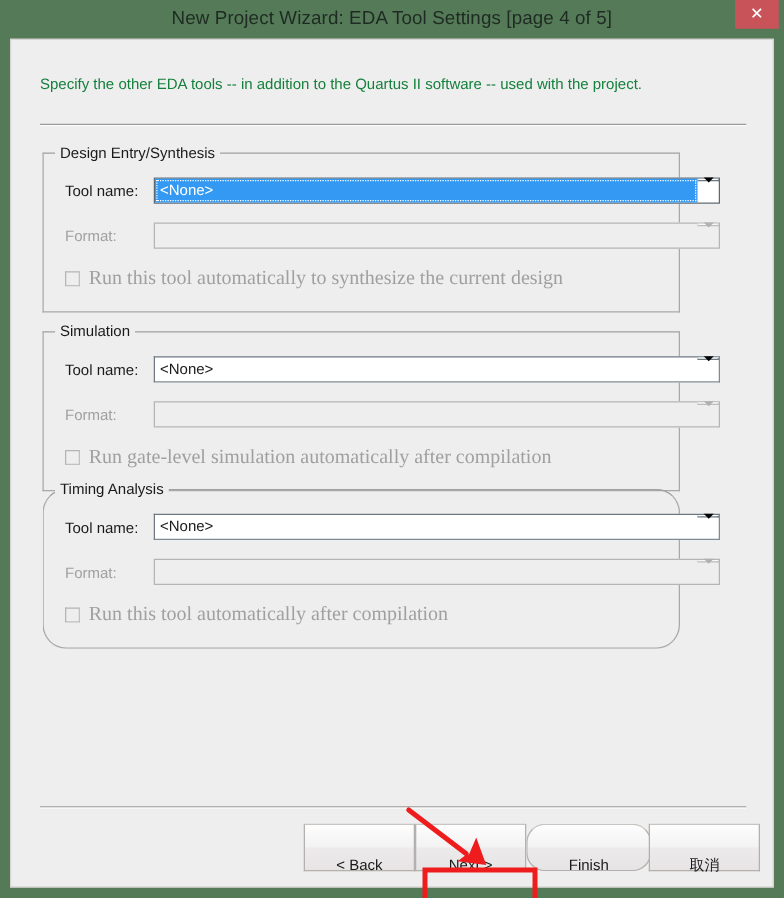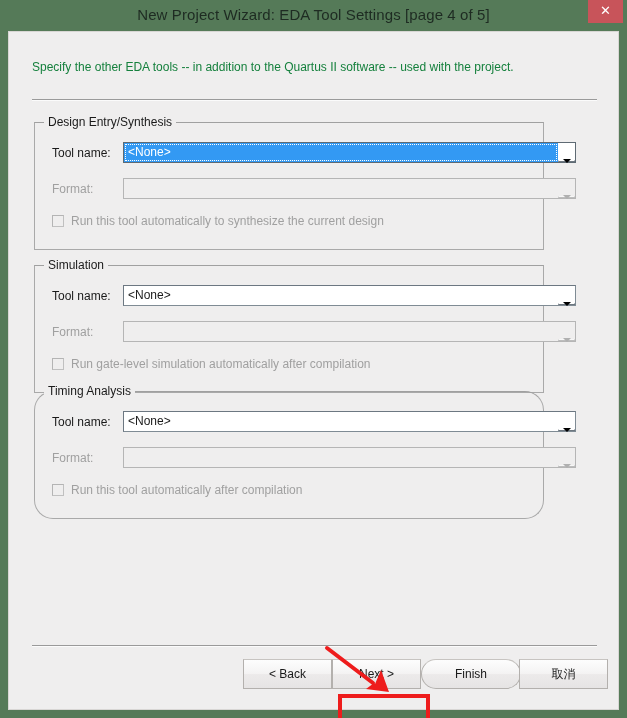--- a/index.html
+++ b/index.html
@@ -118,21 +118,21 @@
   .combo {
     position: absolute;
     left: 88px;
     width: 453px;
     height: 21px;
     background: #ffffff;
     border: 1px solid #7f8b94;
     border-top-color: #6c7781;
     border-left-color: #6c7781;
     display: flex;
-    align-items: flex-end;
+    align-items: flex-start;
     cursor: pointer;
   }
   .combo .combo-text {
     flex: 1 1 auto;
     line-height: 19px;
     padding-left: 4px;
     font-size: 12px;
     color: #1a1a1a;
     font-family: "Liberation Sans", sans-serif;
     overflow: hidden;
@@ -203,39 +203,39 @@
   .chk-box {
     width: 12px; height: 12px;
     background: #efeeee;
     border: 1px solid #c0c0c0;
     border-top-color: #b4b4b4;
     border-left-color: #b4b4b4;
     margin-right: 7px;
     flex: 0 0 12px;
   }
   .chk-label {
-    font-size: 12px;
+    font-size: 16px;
     color: #a0a0a0;
-    font-family: Liberation Sans, sans-serif;
+    font-family: Liberation Serif, serif;
     white-space: nowrap;
   }
 
   
   .btn {
     position: absolute;
     top: 627px;
     height: 30px;
     background: linear-gradient(to bottom, #fdfdfd 0%, #f4f3f3 48%, #eceaea 52%, #e6e4e4 100%);
     border: 1px solid #b3b0ad;
     border-top-color: #c7c4c1;
     font-size: 12px;
     color: #1a1a1a;
     font-family: "Liberation Sans", sans-serif;
     cursor: pointer;
-    padding: 0;
+    padding: 18px;
     text-align: center;
     line-height: 28px;
     white-space: nowrap;
   }
   #btn-back   { left: 234px; width: 89px; }
   #btn-next   { left: 323px; width: 89px; }
   #btn-finish { left: 412px; width: 100px; border-radius: 15px; }
   #btn-cancel { left: 510px; width: 89px; }
   #btn-cancel { font-family: "DejaVu Sans", sans-serif; }
 

